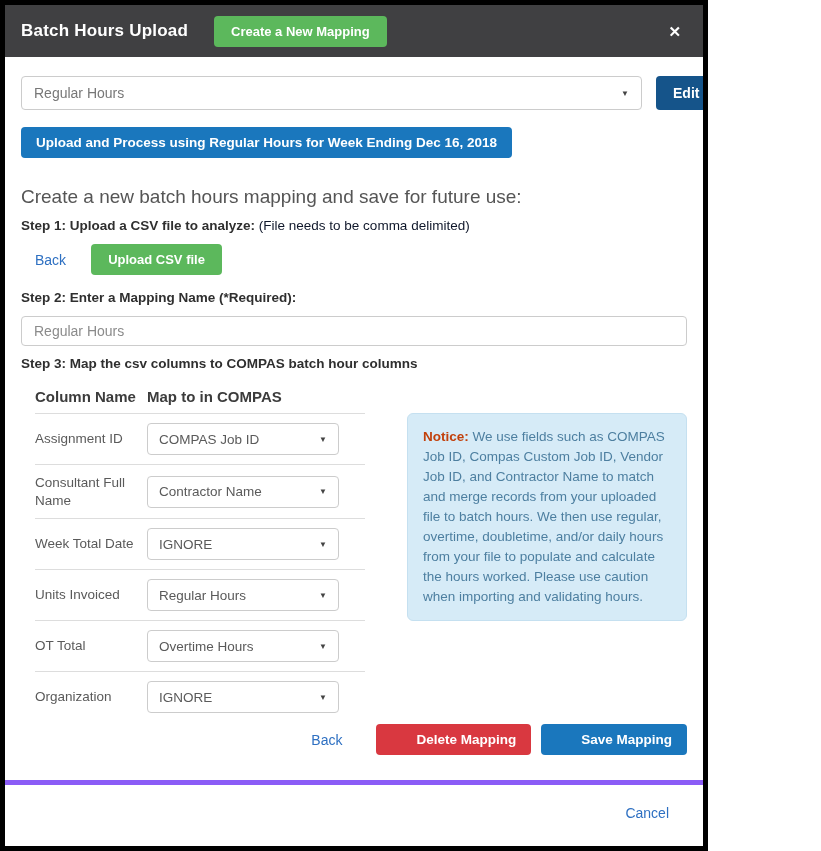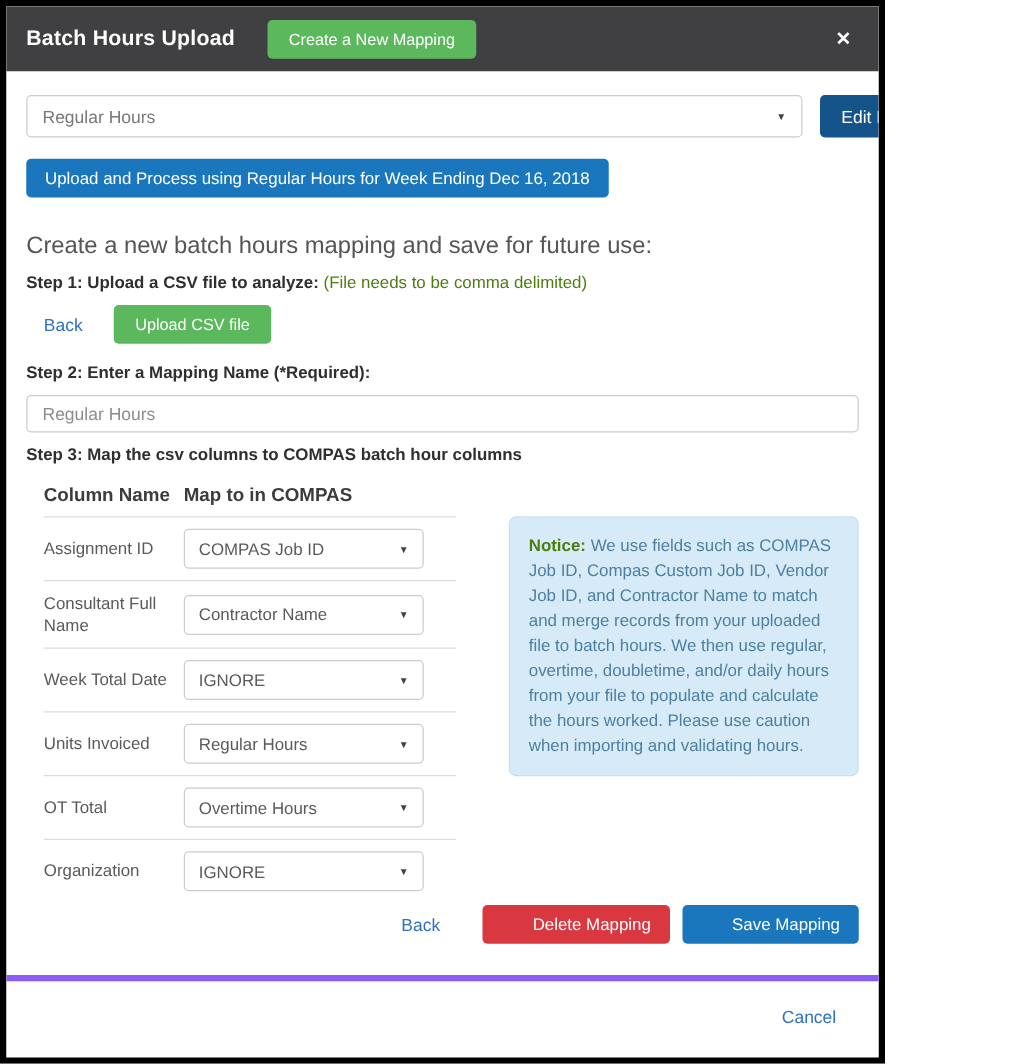--- a/index.html
+++ b/index.html
@@ -25,21 +25,21 @@
   .header-create-btn { margin-left:26px; }
   .close-x {
     margin-left:auto; color:#fff; font-size:15px; font-weight:700;
     cursor:pointer; line-height:1; padding:4px 6px;
   }
 
   
   .btn {
     border:none; border-radius:4px; color:#fff;
     font-family:"Liberation Sans", sans-serif;
-    font-weight:400; cursor:pointer; white-space:nowrap;
+    font-weight:700; cursor:pointer; white-space:nowrap;
   }
   .btn.green     { background:#5cb85c; font-size:13px; padding:8px 17px; }
   .btn.blue      { background:#1a77bd; font-size:13.5px; padding:8px 15px; }
   .btn.dark-blue { background:#15548a; font-size:14px; padding:8px 17px; }
   .btn.red       { background:#d93840; font-size:13.5px; padding:8px 15px; }
   .link { color:#2e70c2; font-size:14px; text-decoration:none; cursor:pointer; }
 
   .select-box {
     border:1px solid #ccc; border-radius:4px; background:#fff;
     display:flex; align-items:center; justify-content:space-between;
@@ -54,21 +54,21 @@
 
   .select-row { display:flex; align-items:stretch; margin-bottom:17px; }
   .file-mapping-select { flex:0 0 621px; height:34px; padding:0 12px; margin-right:14px; }
 
   .upload-process { margin-bottom:28px; }
 
   .section-heading { font-size:19px; font-weight:400; color:#555; margin-bottom:10px; }
 
   .step-line { font-size:13.5px; margin-bottom:11px; }
   .step-label { font-weight:700; color:#2f2f2f; }
-  .step-hint  { font-weight:400; color:#4d7c0f; }
+  .step-hint  { font-weight:400; color:#0f172a; }
 
   .step1-actions { display:flex; align-items:center; margin:0 0 15px 14px; }
   .step1-actions .link { margin-right:25px; }
 
   .text-input {
     width:100%; height:30px; border:1px solid #ccc; border-radius:4px;
     padding:0 12px; font-size:14px; color:#8b8b8b; margin-bottom:10px;
     font-family:"Liberation Sans", sans-serif; outline:none;
   }
 
@@ -82,21 +82,21 @@
     padding:9px 0;
   }
   .t-row .cell { font-size:13.5px; color:#5a5a5a; line-height:1.3; }
   .map-select { width:192px; flex:0 0 192px; height:32px; padding:0 11px; font-size:13.5px; color:#5a5a5a; }
 
   .notice {
     margin-left:42px; margin-top:31px; width:412px;
     background:#d6ebf7; border:1px solid #c5e0f0; border-radius:6px;
     padding:13px 15px; font-size:13.5px; line-height:1.48; color:#4d7fa0;
   }
-  .notice b { font-weight:700; color:#4d7c0f; }
+  .notice b { font-weight:700; color:#c2410c; }
 
   
   .footer-actions {
     display:flex; align-items:center; justify-content:flex-end;
     margin-top:2px;
   }
   .footer-actions .link { margin-right:24px; }
   .footer-actions .btn { margin-left:10px;padding-left:40px; }
 
   .modal-footer {

